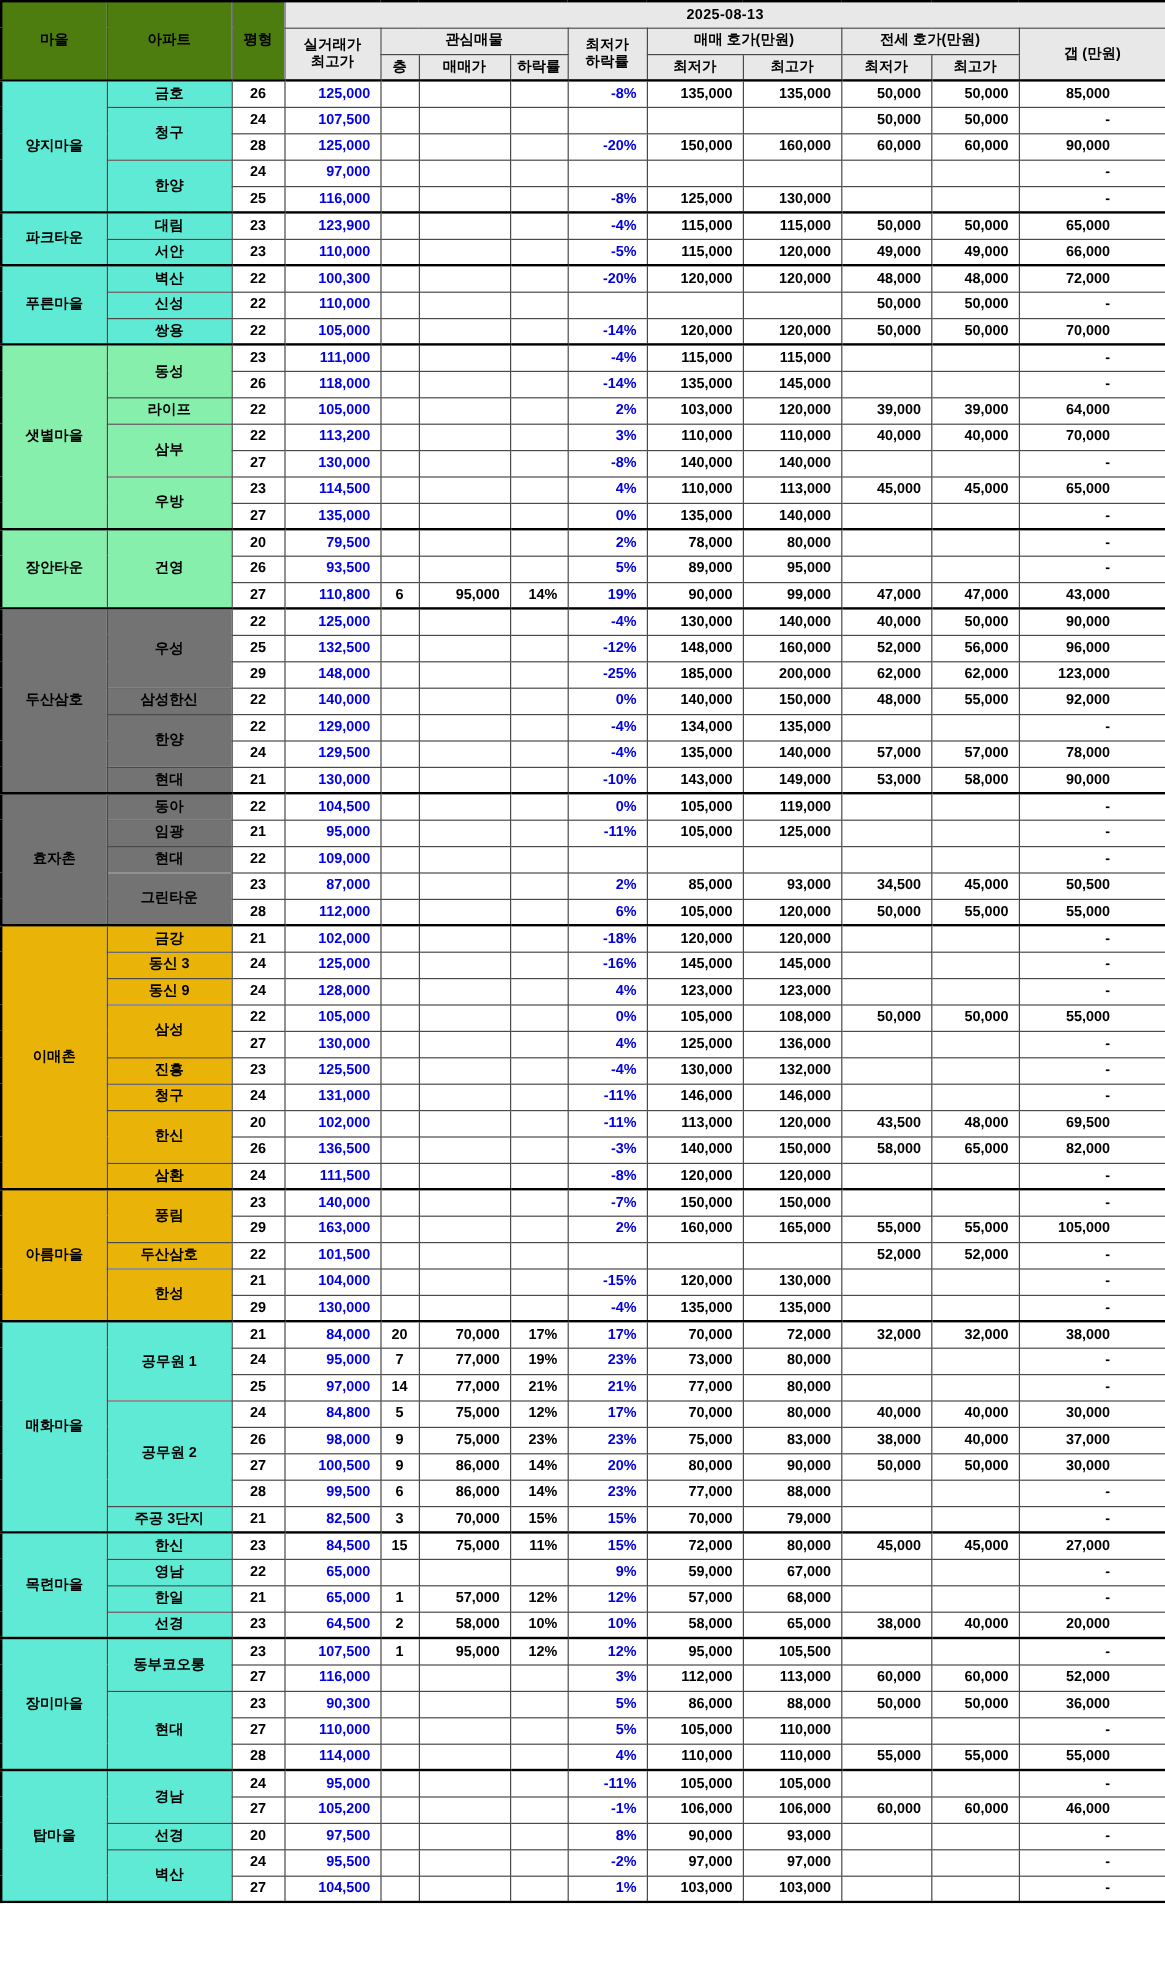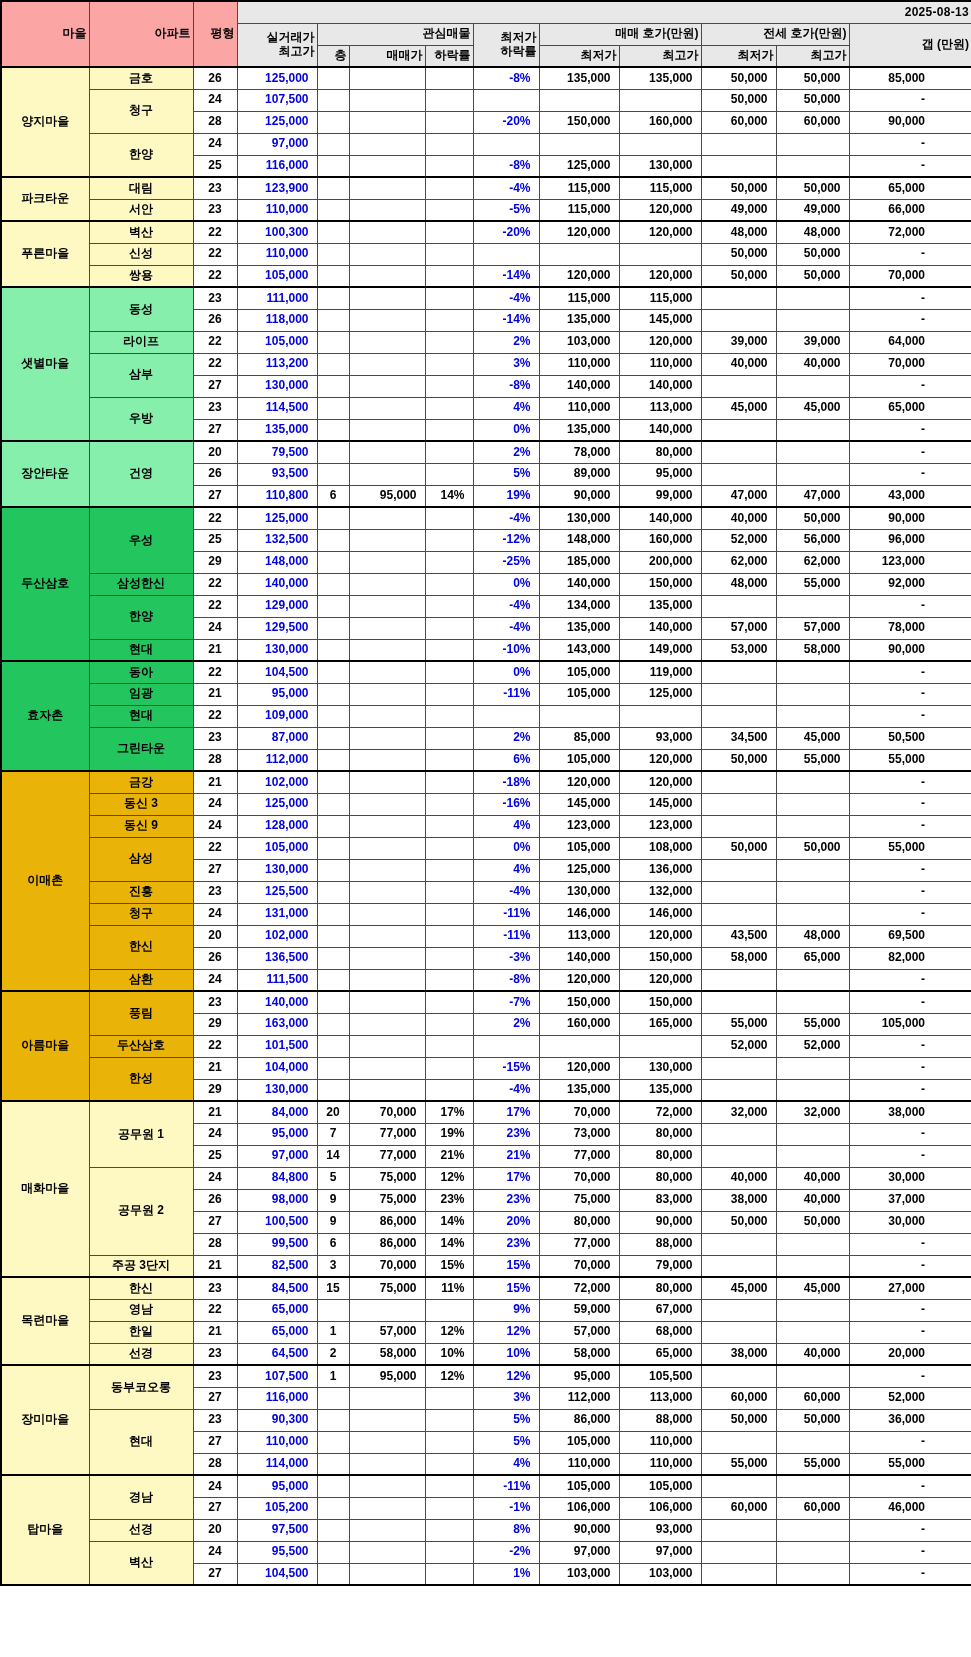--- a/index.html
+++ b/index.html
@@ -1,28 +1,28 @@
 <!DOCTYPE html>
 <html><head>
 <meta charset="utf-8">
 <style>
   html,body{margin:0;padding:0}
   body{width:971px;background:#fff;font-family:"Liberation Sans","DejaVu Sans",sans-serif}
   table{border-collapse:collapse;table-layout:fixed;width:971px;border:2px solid #000}
   th,td{border:1px solid #4a4a4a;height:22px;padding:0 5px;font-size:12px;font-weight:700;line-height:1.12;white-space:nowrap;overflow:hidden;color:#000;box-sizing:border-box}
-  thead th{background:#e8e8e8;text-align:right;padding:0 2px}
+  thead th{background:#e8e8e8;text-align:center;padding:0 2px}
   tbody td{background:#ffffff}
   .c-center{text-align:center;padding:0 2px}
   .c-num{text-align:right;padding-right:8px}
   .c-gap{padding-right:46px}
   tr.g-top td{border-top:2px solid #000}
   thead tr:last-child th{border-bottom:1px solid #000}
   .hd-date{letter-spacing:.3px}
 </style>
-<style>.c-blue{color:#0000e0}.tint-peach{background:#fef9c3}.tint-blue{background:#86efac}.tint-yellow{background:#22c55e}.tint-gray{background:#eab308}.hd-left{background:#fca5a5}thead th{background:#e8e8e8}</style></head>
+<style>.c-blue{color:#0000e0}.tint-peach{background:#5eead4}.tint-blue{background:#86efac}.tint-yellow{background:#737373}.tint-gray{background:#eab308}.hd-left{background:#4d7c0f}thead th{background:#e8e8e8}</style></head>
 <body>
 
 <div class="page">
   <table>
     <colgroup>
       <col style="width:88px">
         <col style="width:104px">
         <col style="width:44px">
       <col style="width:80px">
         <col style="width:32px">

